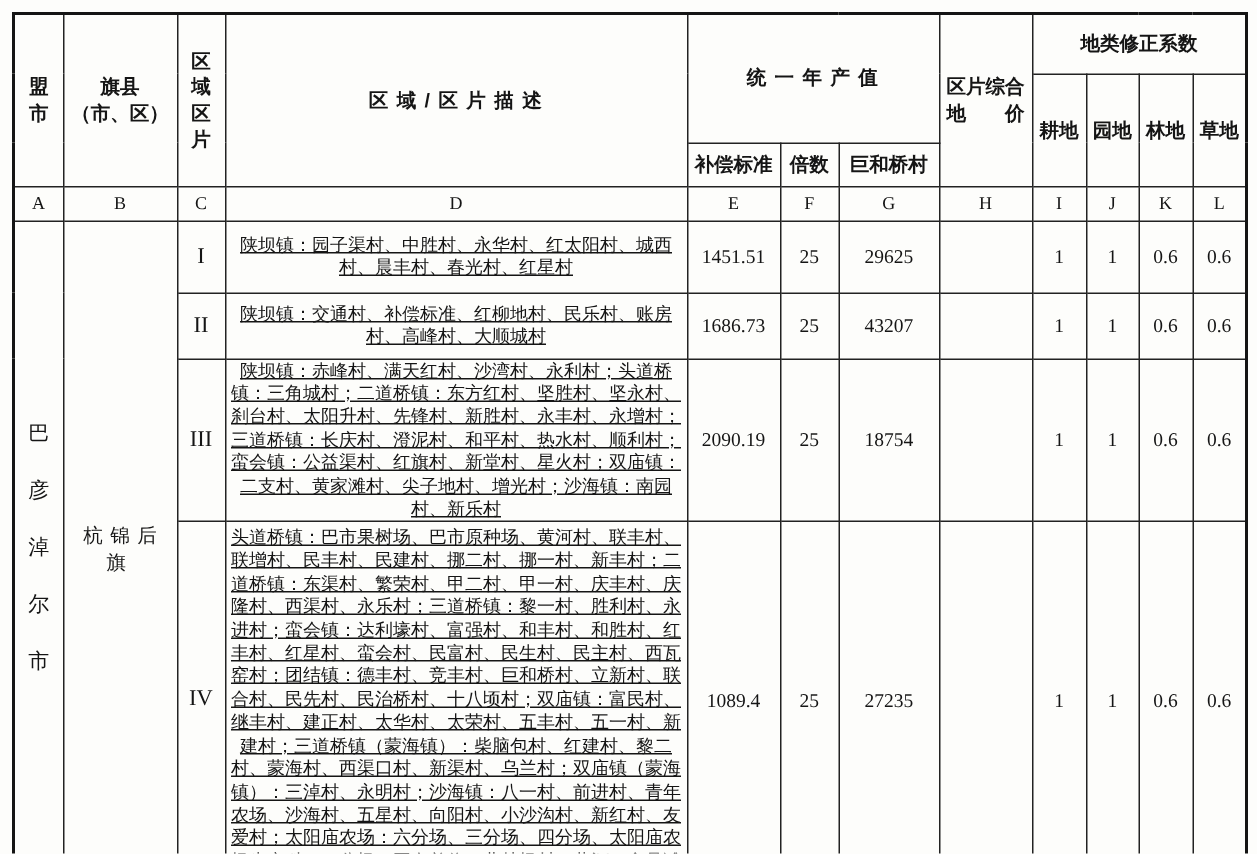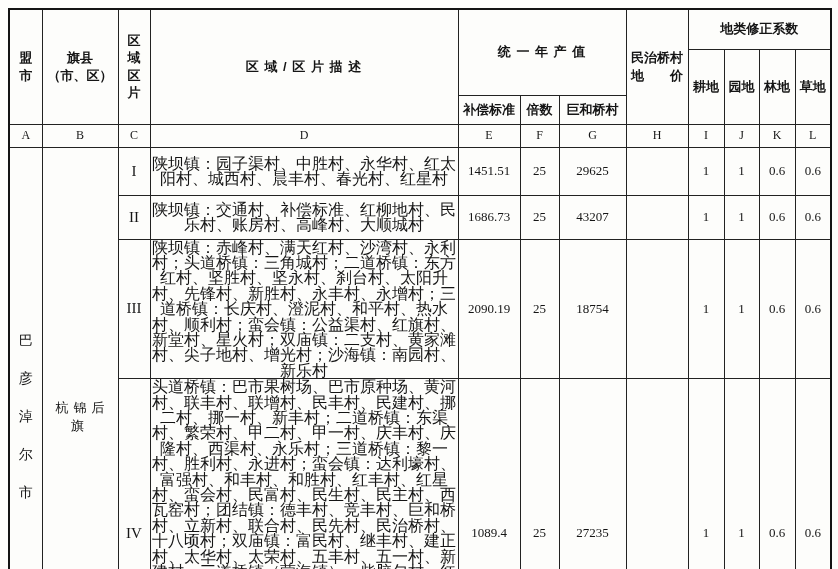--- a/index.html
+++ b/index.html
@@ -47,23 +47,24 @@
     letter-spacing: 5px;
     text-indent: 5px;
     font-weight: normal;
   }
   .zone-id {
     font-size: 15px;
     font-family: "Liberation Serif", "DejaVu Serif", serif;
   }
   .desc {
     text-align: justify;
-    font-size: 16px;
+    font-size: 12px;
     line-height: 15.4px;
     padding: 3px 6px 2px 6px;
+    text-decoration: underline;
   }
   .num { font-size: 13px; font-family: Liberation Serif, serif; }
   .letters td {
     font-size: 12px;
     height: 22px;
     font-family: "Liberation Serif", "DejaVu Serif", serif;
   }
   .desc-head { letter-spacing: 1px; }
 </style>
 </head>
@@ -90,21 +91,21 @@
         <th rowspan="3" class="pre">盟
 市</th>
         <th rowspan="3" class="pre">旗县
 （市、区）</th>
         <th rowspan="3" class="vstack-tight">区
 域
 区
 片</th>
         <th rowspan="3" class="desc-head">区 域 / 区 片 描 述</th>
         <th colspan="3" rowspan="2" class="desc-head">统 一 年 产 值</th>
-        <th rowspan="3" class="pre">民治桥村
+        <th rowspan="3" class="pre">区片综合
 地　　价</th>
         <th colspan="4">地类修正系数</th>
       </tr>
       <tr style="height:46px">
         <th rowspan="2">耕地</th>
         <th rowspan="2">园地</th>
         <th rowspan="2">林地</th>
         <th rowspan="2">草地</th>
       </tr>
       <tr style="height:29px">

